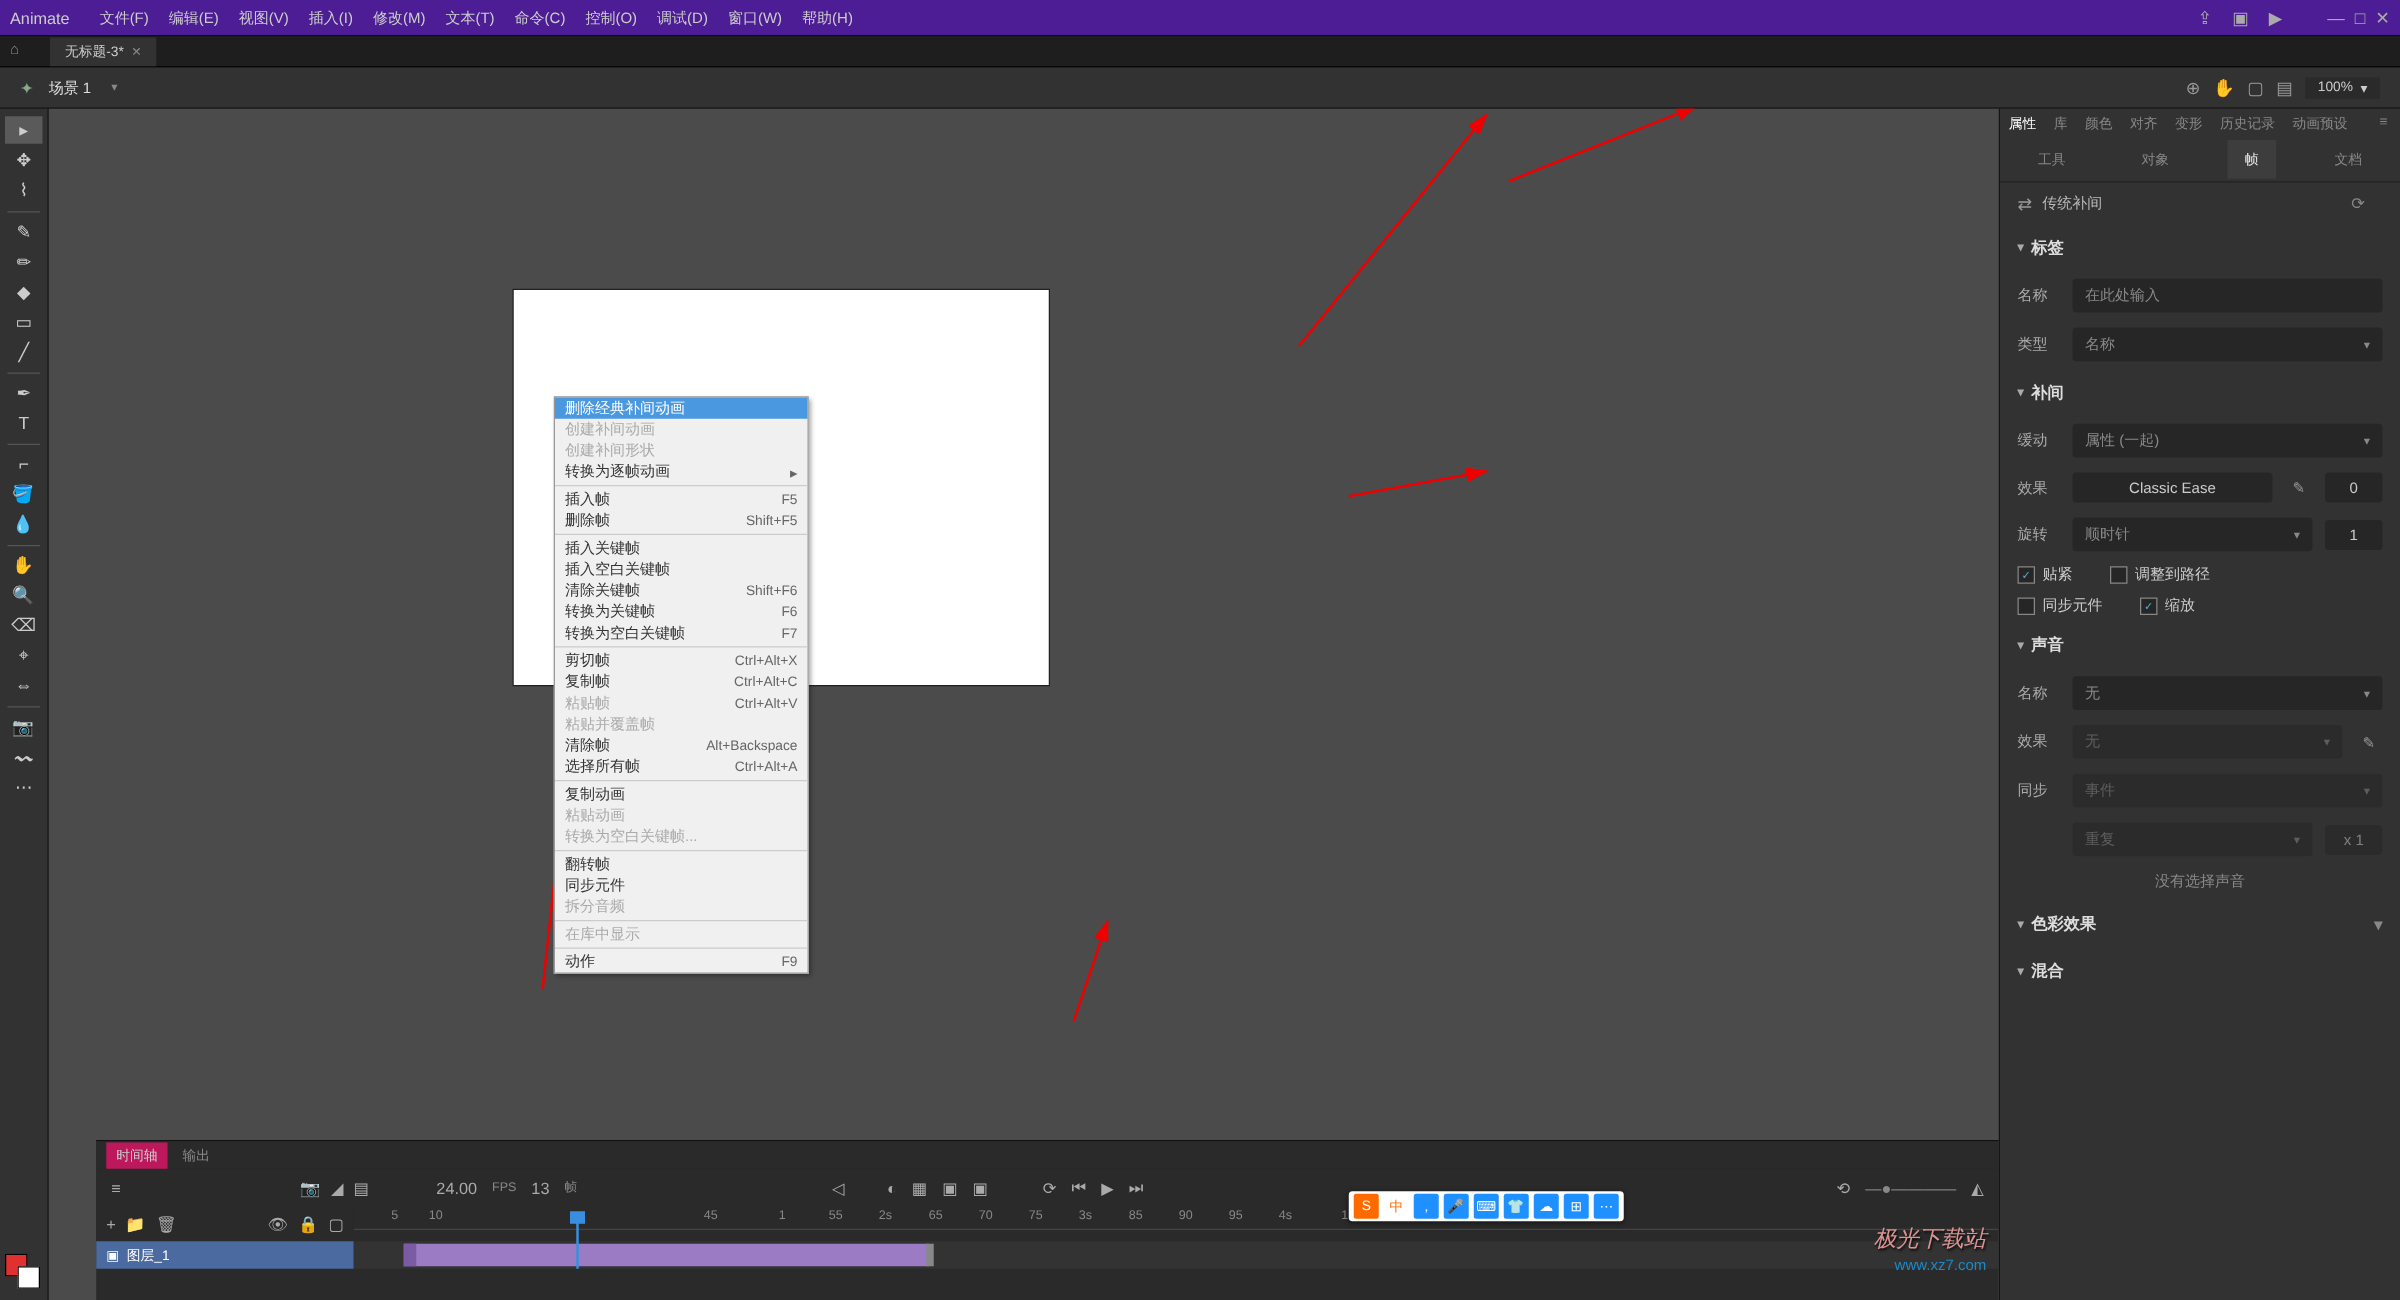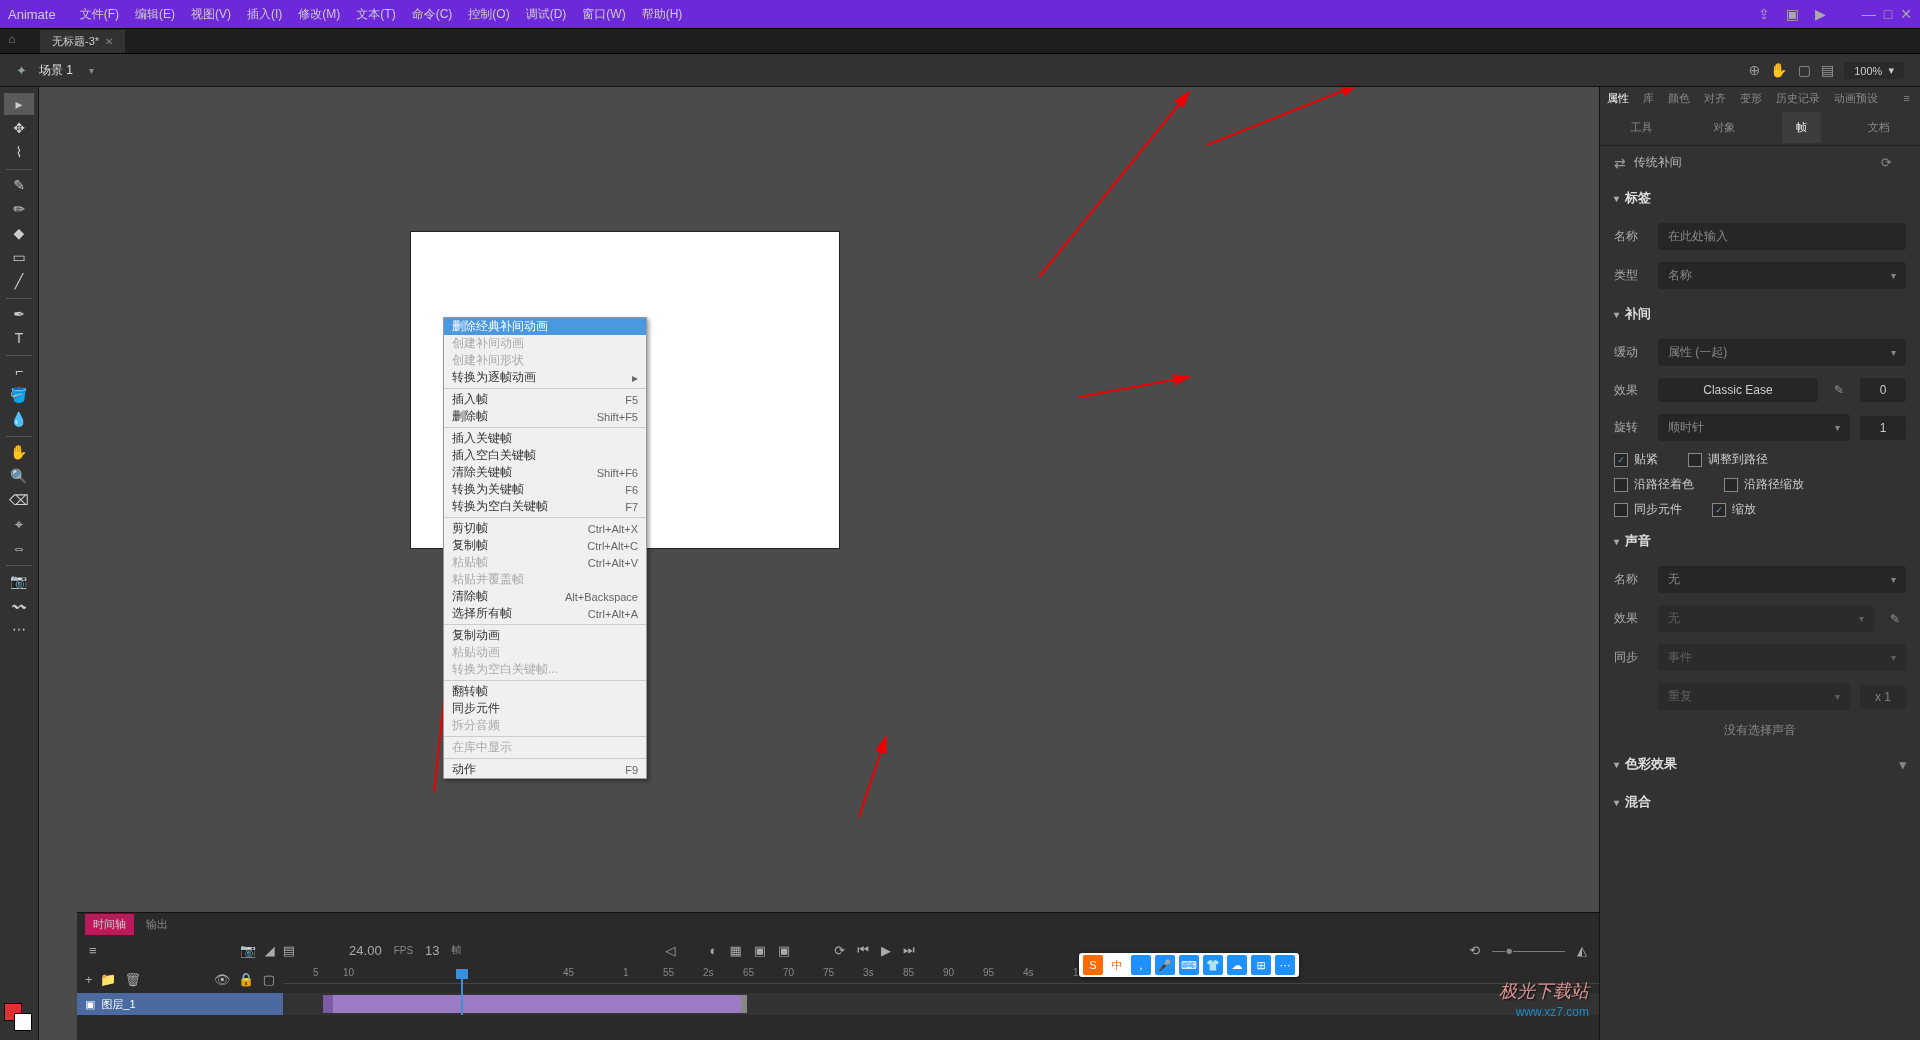--- a/index.html
+++ b/index.html
@@ -1,33 +1,33 @@
 <!DOCTYPE html>
 <html><head>
 <meta charset="utf-8">
 <style>
   html,body{margin:0;padding:0;width:1920px;height:1040px;background:#1e1e1e;font-family:"Microsoft YaHei",Arial,sans-serif;font-size:12px;color:#ccc;overflow:hidden;user-select:none}
-  .menubar{height:28px;background:#6d28d9;display:flex;align-items:center;padding:0 8px;border-bottom:1px solid #000}
+  .menubar{height:28px;background:#4c1d95;display:flex;align-items:center;padding:0 8px;border-bottom:1px solid #000}
   .menubar .logo{font-size:13px;color:#ccc;margin-right:16px}
   .menubar .menu-item{padding:0 8px;font-size:12px;color:#ccc;cursor:default}
   .menubar .right-icons{margin-left:auto;display:flex;gap:16px;align-items:center}
   .menubar .right-icons span{color:#aaa;font-size:14px}
   .win-controls{display:flex;gap:8px;margin-left:20px}
   .win-controls span{color:#888;font-size:13px}
   .doc-tabs{height:24px;background:#1e1e1e;display:flex;align-items:flex-end;padding-left:40px;border-bottom:1px solid #000}
   .doc-tab{background:#323232;padding:4px 12px 4px 12px;font-size:11px;color:#ccc;display:flex;align-items:center;gap:6px}
   .doc-tab .close{font-size:10px;color:#888}
   .scene-bar{height:32px;background:#323232;display:flex;align-items:center;padding:0 16px;border-bottom:1px solid #111}
   .scene-bar .left{display:flex;align-items:center;gap:12px}
   .scene-bar .scene-icon{color:#8a8;font-size:13px}
   .scene-bar .scene-name{font-size:12px;color:#ddd}
   .scene-bar .chevron{color:#888;font-size:10px;margin-left:4px}
   .scene-bar .right{margin-left:auto;display:flex;align-items:center;gap:10px}
   .scene-bar .ic{color:#999;font-size:14px}
-  .zoom{background:#2a2a2a;color:#ccc;padding:2px 10px;font-size:11px;display:flex;align-items:flex-end}
+  .zoom{background:#2a2a2a;color:#ccc;padding:2px 10px;font-size:11px;display:flex;align-items:center}
   .main-row{display:flex;height:calc(1040px - 28px - 24px - 32px)}
   .toolcol{width:38px;background:#323232;border-right:1px solid #111;display:flex;flex-direction:column;align-items:center;padding-top:6px}
   .tool{width:30px;height:22px;display:flex;align-items:center;justify-content:center;color:#ccc;margin-bottom:2px;font-size:14px}
   .tool.sel{background:#5a5a5a}
   .tool-sep{width:26px;height:1px;background:#555;margin:4px 0}
   .swatch-area{margin-top:auto;margin-bottom:10px;width:30px;height:30px;position:relative}
   .sw1{position:absolute;width:16px;height:16px;background:#e03030;border:1px solid #000;left:0;top:0}
   .sw2{position:absolute;width:16px;height:16px;background:#fff;border:1px solid #000;left:10px;top:10px}
   .stage-wrap{flex:1;background:#4b4b4b;position:relative;overflow:hidden}
   .canvas{position:absolute;left:372px;top:145px;width:428px;height:316px;background:#fff;box-shadow:0 0 0 1px #222}
@@ -460,30 +460,20 @@
           <span>贴紧</span>
         </div>
       <div class="chk">
           <span class="box"></span>
           <span>调整到路径</span>
         </div>
     </div>
     <div class="chk-row">
       <div class="chk">
           <span class="box"></span>
-          <span>沿路径着色</span>
-        </div>
-      <div class="chk">
-          <span class="box"></span>
-          <span>沿路径缩放</span>
-        </div>
-    </div>
-    <div class="chk-row">
-      <div class="chk">
-          <span class="box"></span>
           <span>同步元件</span>
         </div>
       <div class="chk">
           <span class="box">✓</span>
           <span>缩放</span>
         </div>
     </div>
 
     <div class="section-head">
         <span class="chev">▾</span>

